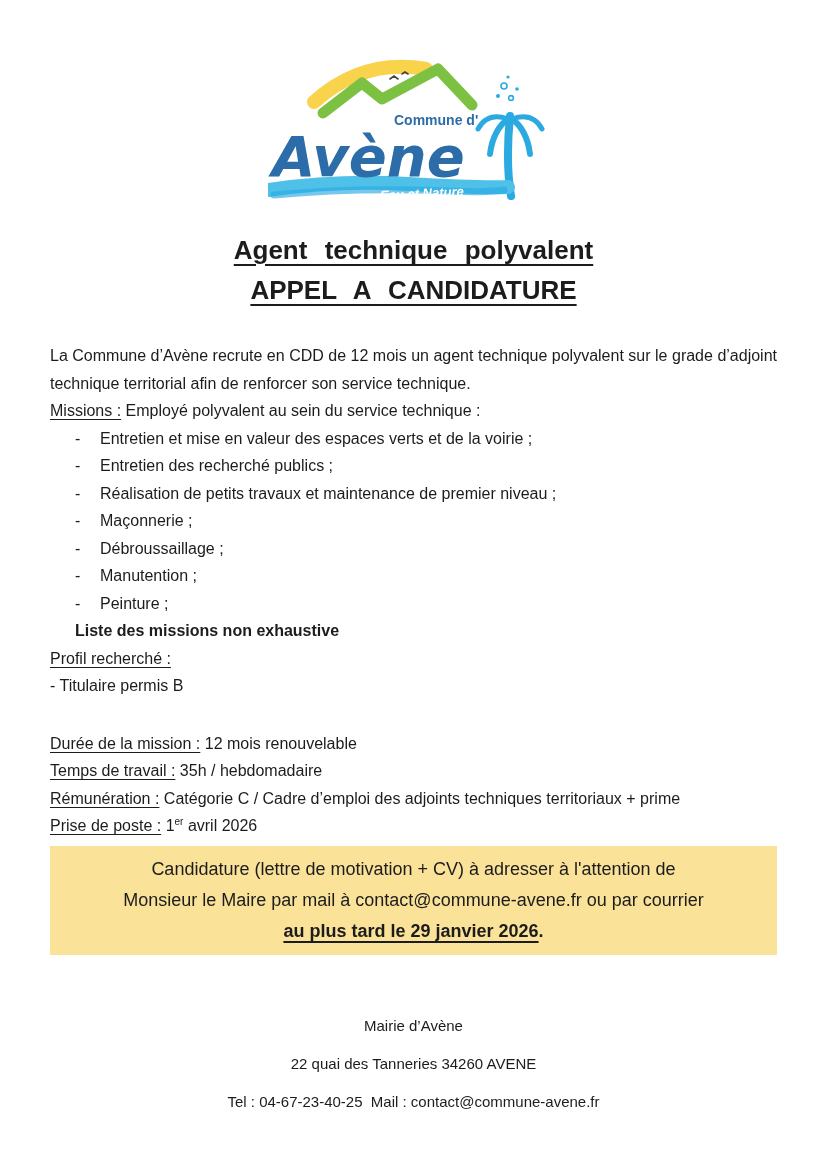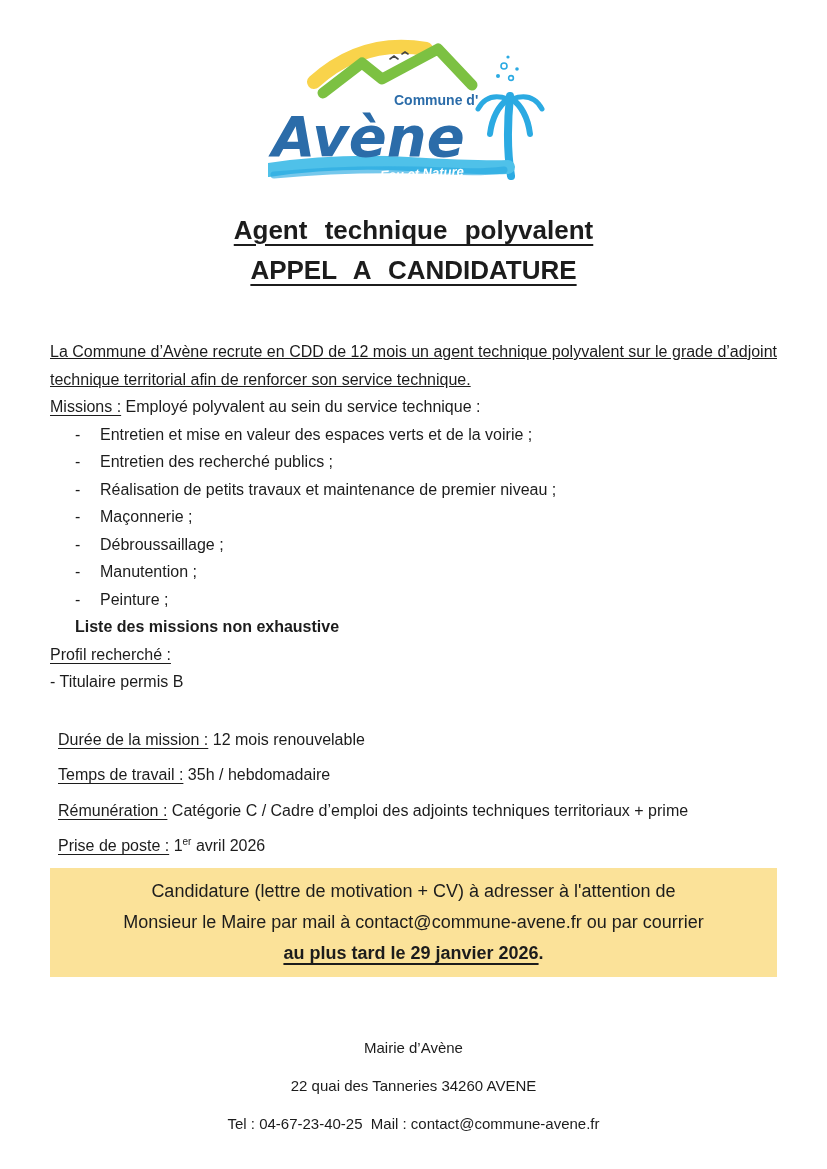--- a/index.html
+++ b/index.html
@@ -4,46 +4,46 @@
 <style>
   html,body{margin:0;padding:0;background:#ffffff;}
   .page{
     position:relative;
     width:827px;height:1169px;
     margin:0 auto;
     background:#ffffff;
     font-family:"Liberation Sans",sans-serif;
     color:#1c1c1c;
     box-sizing:border-box;
-    padding:36px 50px 0 50px;
+    padding:56px 50px 0 50px;
     overflow:hidden;
     border-radius:19px;
   }
   
   .logo-wrap{width:292px;height:152px;margin:0 auto;}
   .logo-wrap svg{display:block;width:100%;height:100%;}
   
   .titles{text-align:center;margin-top:22px;}
   .titles .t{
     font-size:26px;font-weight:bold;line-height:40px;
     text-decoration:underline;text-underline-offset:5px;
     text-decoration-thickness:2px;
     word-spacing:10px;
   }
   
   .body-text{font-size:16px;line-height:27.5px;}
-  .intro{margin:48px 0 0 0;text-align:justify;text-decoration:underline;}
+  .intro{margin:32px 0 0 0;text-align:justify;}
   .sec{margin:30px 0 0 0;}
   .u{text-decoration:underline;text-underline-offset:3px;}
   .missions-list{list-style:none;margin:0;padding:0;}
   .missions-list li{display:flex;padding-left:25px;}
   .missions-list .dash{width:25px;flex:0 0 25px;}
   .note{font-weight:bold;margin:0 0 0 25px;}
   .plain{margin:0;}
-  .detail{margin:8px;}
+  .detail{margin:0;}
   sup{font-size:10px;vertical-align:super;line-height:0;}
   
   .highlight{
     margin-top:6px;
     padding:8px 20px;
     text-align:center;
     font-size:18px;line-height:31px;
   }
   .highlight .bold-u{
     font-weight:bold;text-decoration:underline;

